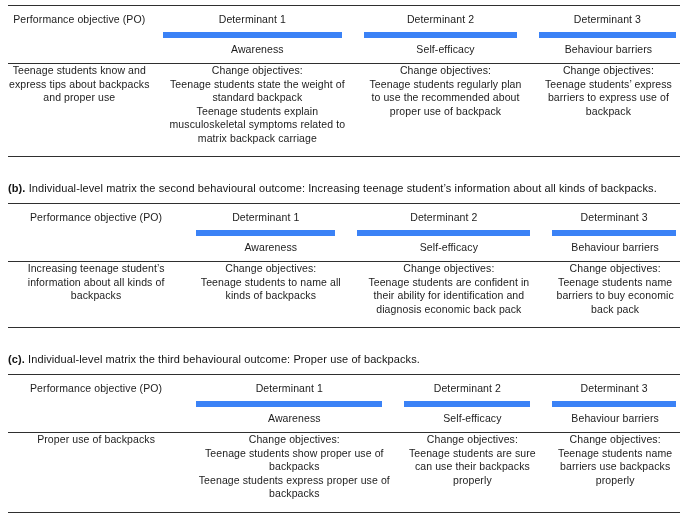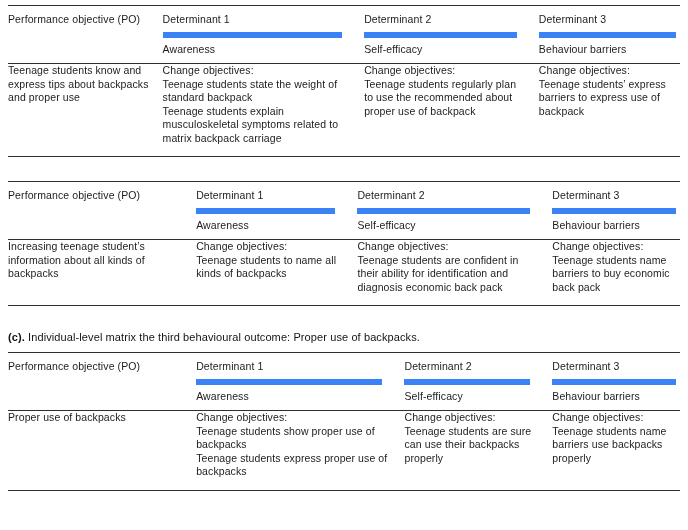--- a/index.html
+++ b/index.html
@@ -14,21 +14,21 @@
     font-size:11px;line-height:14px;margin:0 0 8px 0;color:#141414;
     letter-spacing:0.1px;
   }
   .caption .bold{font-weight:bold;}
   .section-b,.section-c{margin-top:24px;}
   table.matrix{
     width:672px;border-collapse:collapse;table-layout:fixed;
     border-top:1.5px solid #2f2f2f;
   }
   th,td{
-    font-weight:normal;text-align:left;vertical-align:top;
+    font-weight:normal;text-align:center;vertical-align:top;
     font-size:10.5px;line-height:13.5px;color:#1c1c1c;
     padding:0 12px 0 0;letter-spacing:0.1px;
   }
   th.po-head{padding-top:7px;}
   th.det-head{padding-top:7px;}
   .det-underline{
     border-bottom:6px solid #3b82f6;
     padding-bottom:5px;margin-right:10px;
   }
   th.det-head.last .det-underline{margin-right:2px;}
@@ -89,20 +89,24 @@
           <td class="last">
             <span class="line">Change objectives:</span>
             <span class="line">Teenage students’ express barriers to express use of backpack</span>
           </td>
         </tr>
       </tbody>
     </table>
   </div>
 
   <div class="section section-b">
+    <p class="caption">
+      <span class="bold">(b).</span>
+      <span>Individual-level matrix the second behavioural outcome: Increasing teenage student’s information about all kinds of backpacks.</span>
+    </p>
     <table class="matrix tb">
       <colgroup>
           <col class="c1">
           <col class="c2">
           <col class="c3">
           <col class="c4">
         </colgroup>
       <thead>
         <tr>
           <th class="po-head" rowspan="2">Performance objective (PO)</th>

